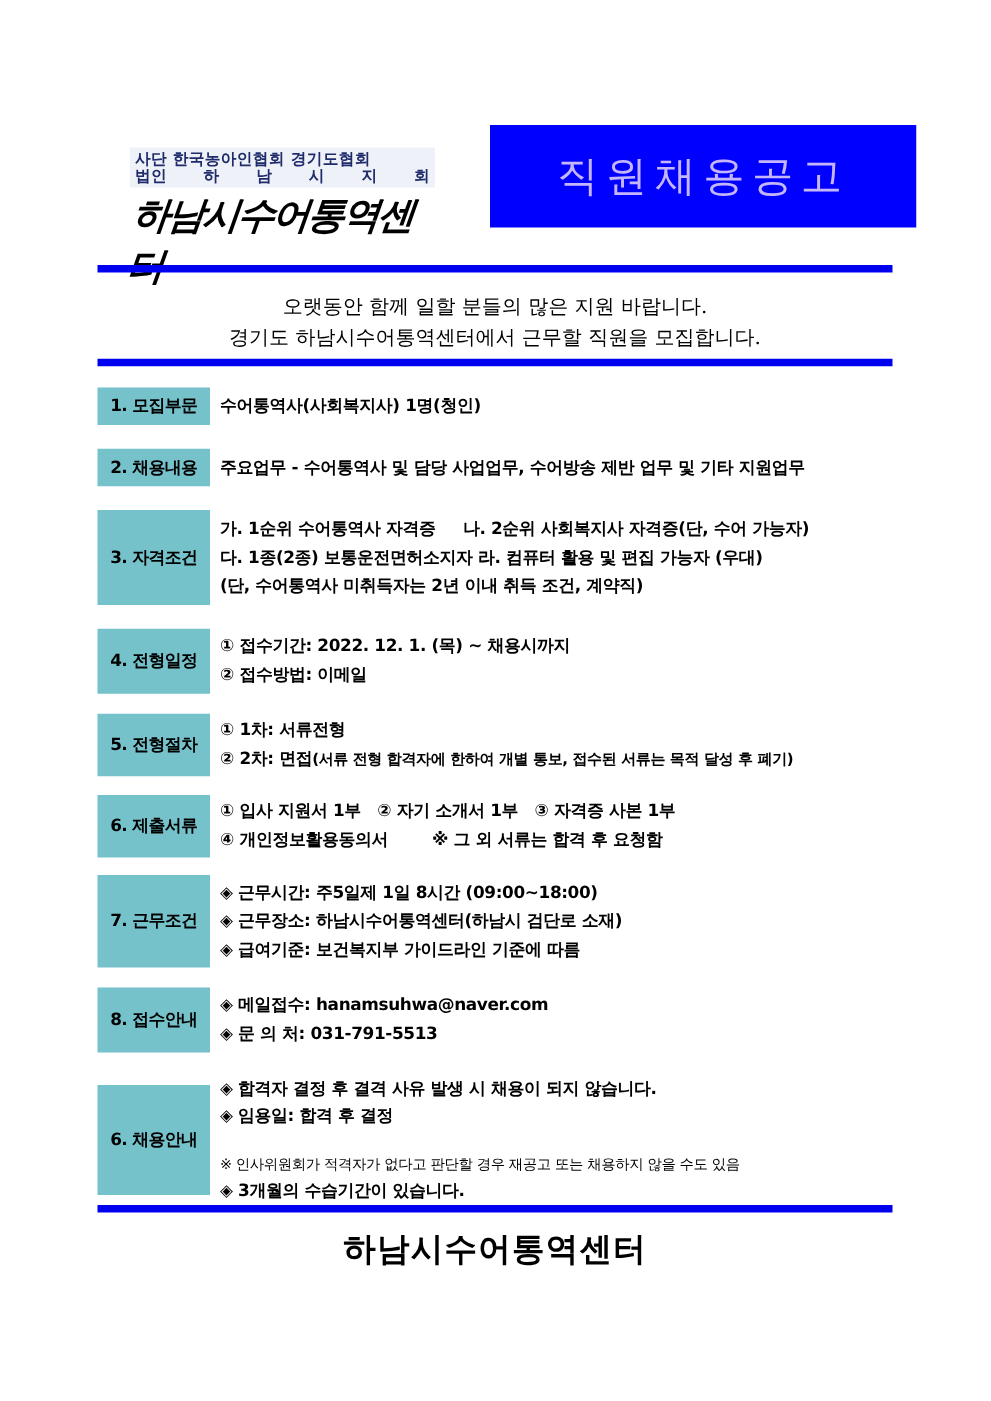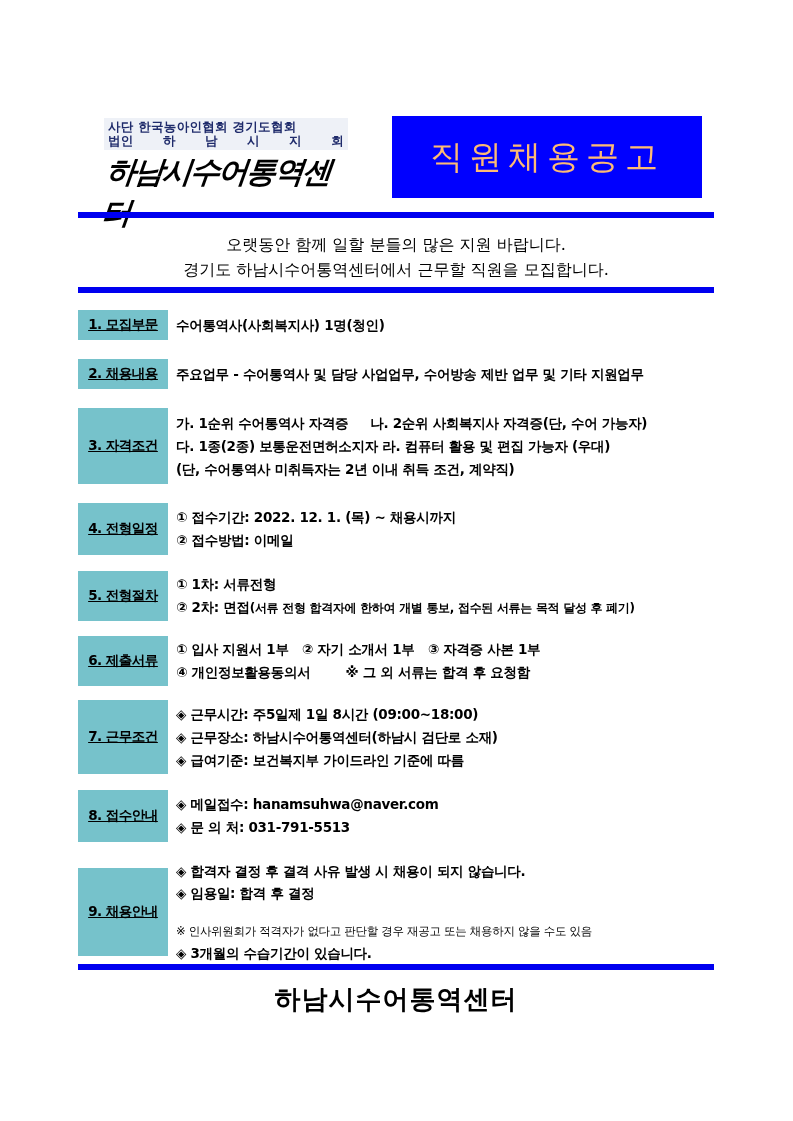--- a/index.html
+++ b/index.html
@@ -1,25 +1,25 @@
 <!DOCTYPE html>
 <html><head>
 <meta charset="utf-8">
 <style>
   html, body { margin:0; padding:0; background:#ffffff; }
   body { width:793px; height:1121px; position:relative; font-family:"DejaVu Sans", "Liberation Sans", sans-serif; color:#000; overflow:hidden; }
   .logo { position:absolute; left:104px; top:118px; width:250px; height:82px; }
   .logo-org { background:#eef1f7; color:#1f2b6b; font-weight:bold; font-size:12.5px; line-height:14px; padding:2px 4px; width:236px; letter-spacing:0.3px; }
   .logo-org .row2 { display:flex; justify-content:space-between; }
   .logo-name { font-family:"DejaVu Serif", serif; font-weight:bold; font-size:30px; font-style:italic; letter-spacing:-2px; margin-top:2px; color:#000; transform:skewX(-6deg); }
-  .title-box { position:absolute; left:392px; top:116px; width:310px; height:82px; background:#0000ff; color:#fdba74; display:flex; align-items:center; justify-content:center; font-size:33px; letter-spacing:6px; font-family:"DejaVu Serif", serif; }
+  .title-box { position:absolute; left:392px; top:100px; width:341px; height:82px; background:#0000ff; color:#c4b5fd; display:flex; align-items:center; justify-content:center; font-size:33px; letter-spacing:6px; font-family:"DejaVu Serif", serif; }
   .hline { position:absolute; left:78px; width:636px; height:6px; background:#0000f0; }
   .intro { position:absolute; left:78px; width:636px; top:232px; text-align:center; font-family:"DejaVu Serif", serif; font-size:16px; line-height:25px; }
   .section { position:absolute; left:78px; width:640px; display:flex; align-items:center; }
-  .label { width:90px; background:#76c2cb; font-weight:bold; font-size:13.5px; display:flex; align-items:center; justify-content:center; flex-shrink:0; letter-spacing:-0.5px;text-decoration:underline; }
+  .label { width:90px; background:#76c2cb; font-weight:bold; font-size:13.5px; display:flex; align-items:center; justify-content:center; flex-shrink:0; letter-spacing:-0.5px; }
   .content { padding-left:8px; font-weight:bold; font-size:13.5px; line-height:23px; letter-spacing:-0.3px; white-space:nowrap; }
   .content .small { font-weight:normal; font-size:11.5px;margin-top:16px; }
   .content .tight { font-size:12px; }
   .footer { position:absolute; left:78px; width:636px; top:982px; text-align:center; font-weight:bold; font-size:26px; letter-spacing:1px; }
 </style>
 </head>
 <body>
 
 <div class="logo">
   <div class="logo-org">
@@ -107,21 +107,21 @@
 
 <div class="section" style="top:790px;">
   <div class="label" style="height:52px;">8. 접수안내</div>
   <div class="content">
     <div>◈ 메일접수: hanamsuhwa@naver.com</div>
     <div style="white-space:pre;">◈ 문 의 처: 031-791-5513</div>
   </div>
 </div>
 
 <div class="section" style="top:860px;">
-  <div class="label" style="height:88px;">9. 채용안내</div>
+  <div class="label" style="height:88px;">6. 채용안내</div>
   <div class="content" style="line-height:22px;">
     <div>◈ 합격자 결정 후 결격 사유 발생 시 채용이 되지 않습니다.</div>
     <div>◈ 임용일: 합격 후 결정</div>
     <div class="small">※ 인사위원회가 적격자가 없다고 판단할 경우 재공고 또는 채용하지 않을 수도 있음</div>
     <div>◈ 3개월의 수습기간이 있습니다.</div>
   </div>
 </div>
 
 <div class="hline" style="top:964px;"></div>
 

